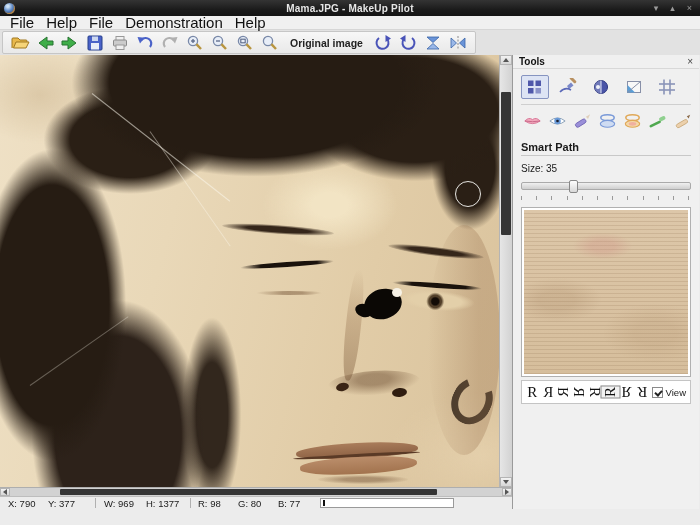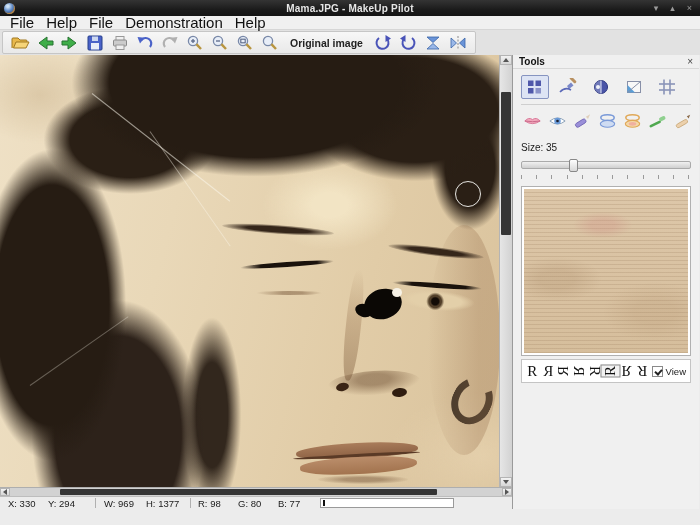--- a/index.html
+++ b/index.html
@@ -360,22 +360,22 @@
           </div>
         <div class="hs-track">
           <div class="hs-thumb"></div>
         </div>
         <div class="hs-arrow">
             <div class="tri-right"></div>
           </div>
       </div>
 
       <div class="statusbar">
-        <span class="sb-x">X: 330</span>
-        <span class="sb-y">Y: 294</span>
+        <span class="sb-x">X: 790</span>
+        <span class="sb-y">Y: 377</span>
         <div class="sb-sep sb-sep1"></div>
         <span class="sb-w">W: 969</span>
         <span class="sb-h">H: 1377</span>
         <div class="sb-sep sb-sep2"></div>
         <span class="sb-r">R: 98</span>
         <span class="sb-g">G: 80</span>
         <span class="sb-b">B: 77</span>
         <div class="sb-progress">
           <div class="sb-caret"></div>
         </div>
@@ -470,20 +470,21 @@
               </svg>
           </div>
           <div class="tool-btn small">
             <svg width="22" height="18" viewBox="0 0 22 18">
                 <rect x="4" y="10" width="13" height="4" rx="2" transform="rotate(-30 10 12)" fill="#ecd0ac" stroke="#c8a878" stroke-width=".8"></rect>
                 <polygon points="15.5,4 19,2.5 17.5,6.5" fill="#8a6a4a"></polygon>
               </svg>
           </div>
         </div>
 
+        <div class="tp-section-title">Smart Path</div>
         <div class="tp-size-label">Size: 35</div>
 
         <div class="slider">
           <div class="slider-track"></div>
           <div class="slider-thumb"></div>
         </div>
         <div class="slider-ticks"></div>
 
         <div class="texture-box">
           <div class="texture"></div>

